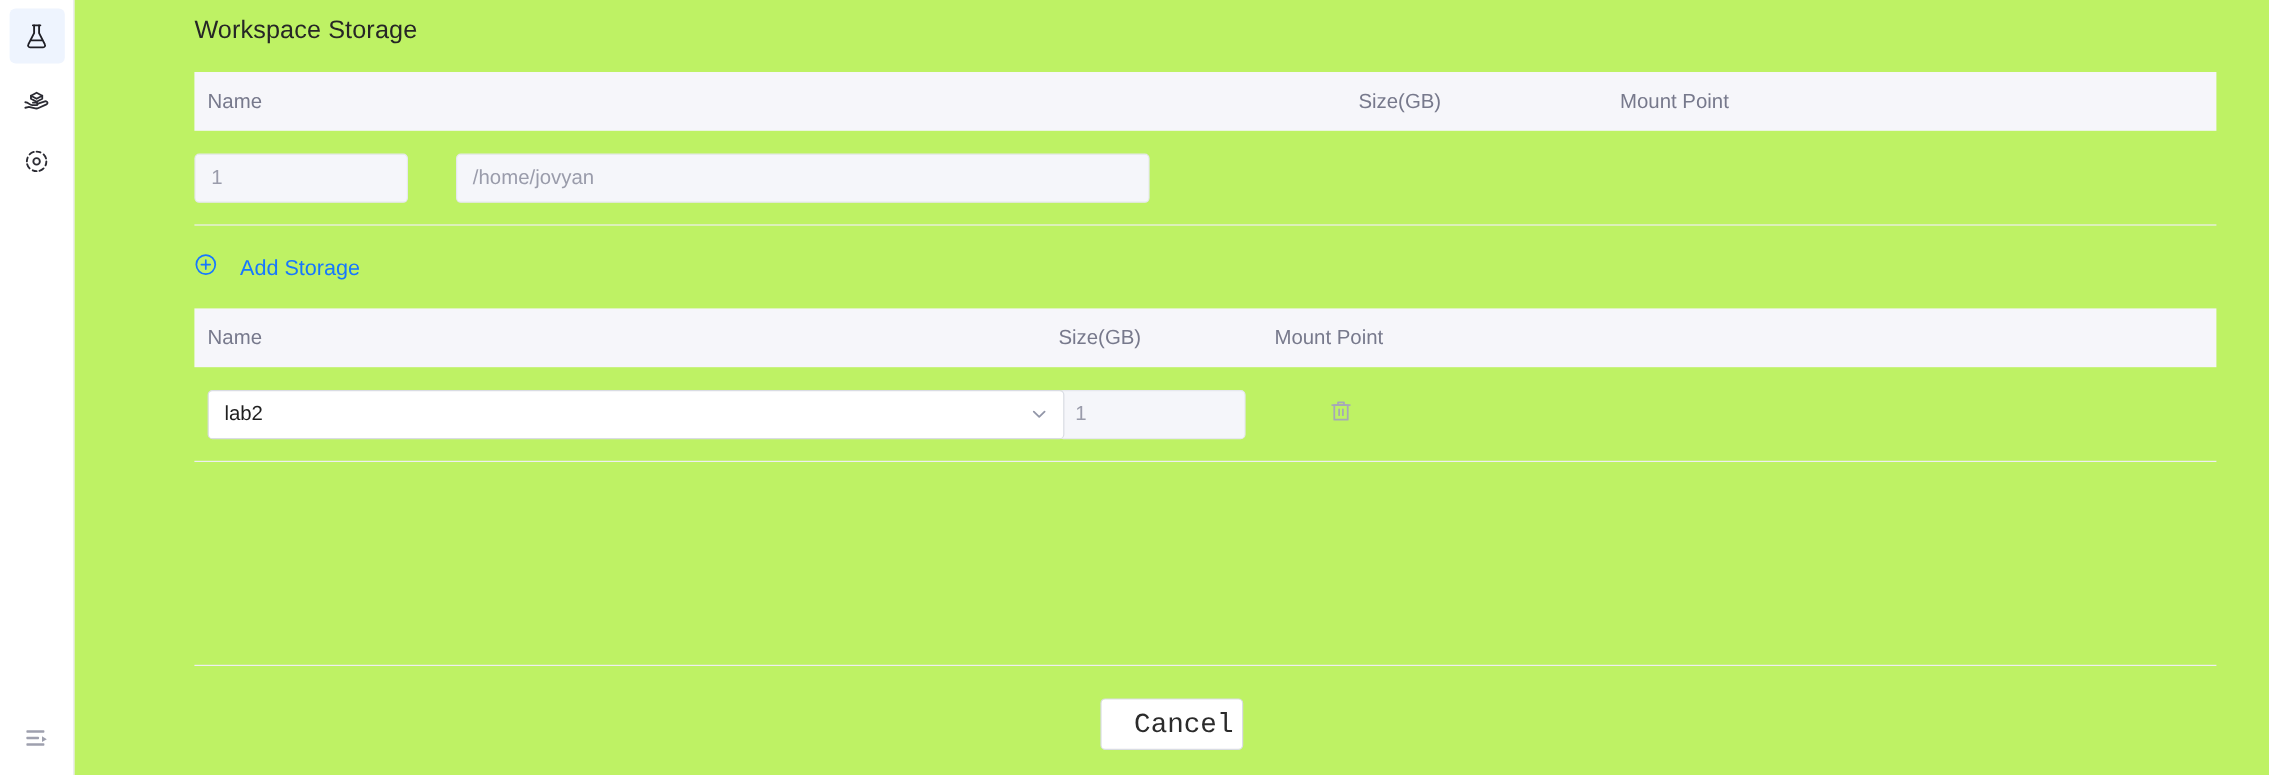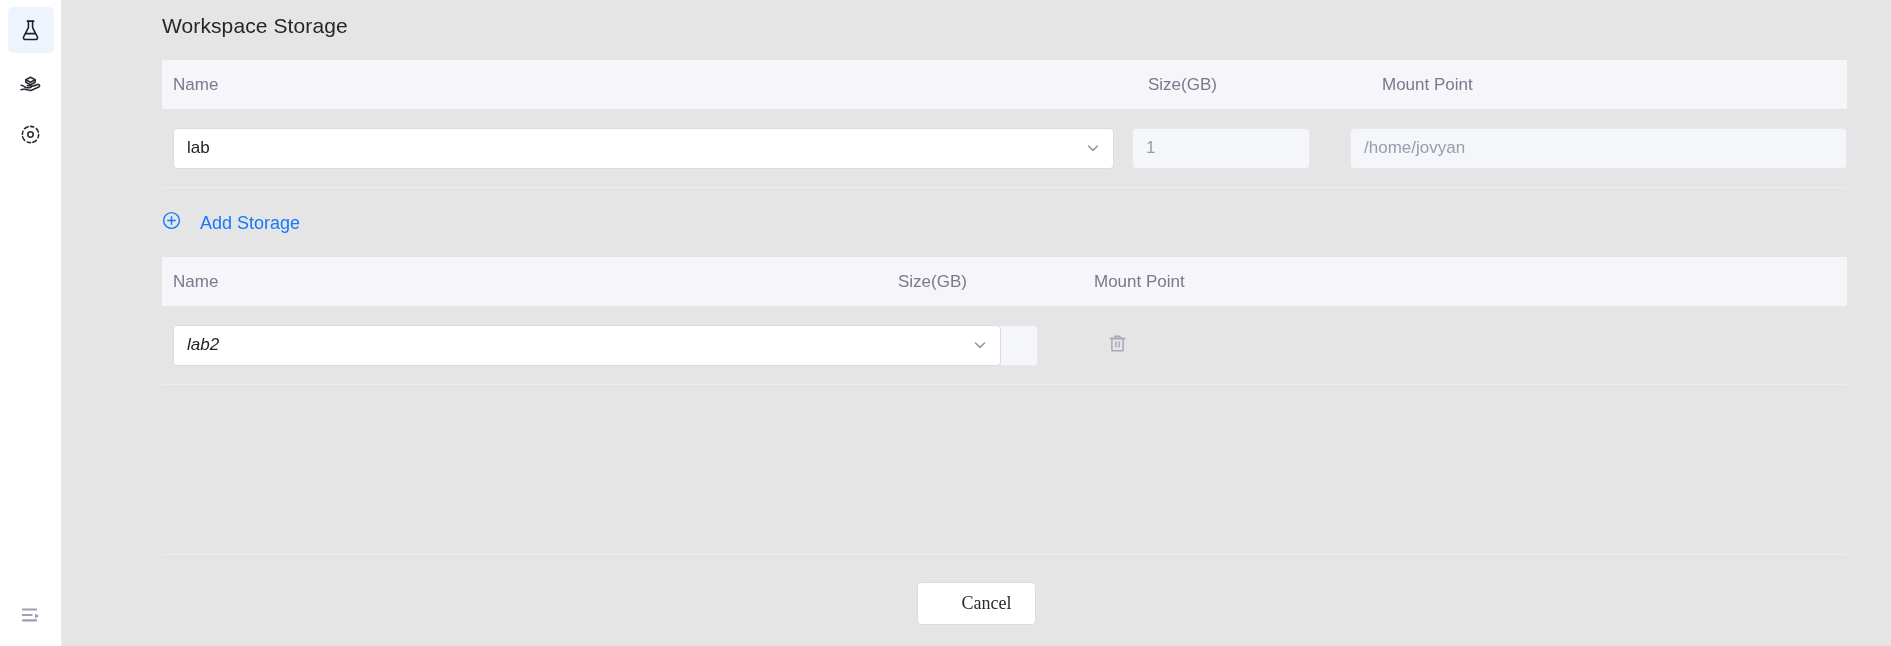--- a/index.html
+++ b/index.html
@@ -8,21 +8,21 @@
     height: 646px;
     overflow: hidden;
     background: #ffffff;
     font-family: "Liberation Sans", sans-serif;
     color: #1f1f1f;
   }
   .app {
     display: flex;
     width: 1891px;
     height: 646px;
-    background: #e5e5e5;
+    background: #bef264;
   }
 
   
   .rail {
     width: 62px;
     min-width: 62px;
     height: 646px;
     background: #ffffff;
     border-right: 1px solid #e8e8ec;
     position: relative;
@@ -69,21 +69,20 @@
   }
   #ws-title { margin-top: 14px; }
 
   .table { width: 100%; }
   .thead {
     background: #f6f6fa;
     height: 49px;
     display: flex;
     align-items: center;
     margin-top: 22px;
-    gap: 16px;
   }
   .th {
     font-size: 17px;
     color: #77798c;
     font-weight: 400;
     white-space: nowrap;
   }
   .row {
     display: flex;
     align-items: center;
@@ -135,21 +134,21 @@
     padding: 0 13px;
     font-size: 17px;
     color: #9a9cab;
     cursor: default;
   }
 
   .ws-select { width: 941px; }
   .ws-size   { width: 178px; }
   .ws-mount  { width: 100%; max-width: 578px; }
 
-  .ds-select { width: 828px; font-style: italic; }
+  .ds-select { width: 714px; }
   .ds-size   { width: 156px; }
   .ds-mount  { width: 100%; max-width: 660px; }
 
   .trash-btn {
     width: 34px; height: 34px;
     display: flex; align-items: center; justify-content: center;
     cursor: pointer;
   }
 
   
@@ -171,26 +170,26 @@
     left: 0; right: 0;
     bottom: 21px;
     display: flex;
     justify-content: center;
     gap: 23px;
   }
   .btn {
     height: 43px;
     min-width: 119px;
     border-radius: 4px;
-    font-size: 18px;
+    font-size: 23px;
     display: flex;
     align-items: center;
     justify-content: center;
     cursor: pointer;
-    font-family: Liberation Serif, serif;
+    font-family: Liberation Mono, monospace;
     padding-left: 20px;
   }
   .btn-default {
     background: #ffffff;
     border: 1px solid #d9dce3;
     color: #2b2b2b;
   }
   .btn-primary {
     background: #1677ff;
     border: 1px solid #1677ff;
@@ -268,30 +267,20 @@
     <div class="section-title" id="ws-title">Workspace Storage</div>
 
     <div class="table">
       <div class="thead">
         <div class="th ws-c1">Name</div>
         <div class="th ws-c2">Size(GB)</div>
         <div class="th ws-c3">Mount Point</div>
       </div>
 
       <div class="row">
-        <div class="ws-c1">
-          <div class="select ws-select">
-            <span>lab</span>
-            <span class="chev">
-              <svg width="16" height="16" viewBox="0 0 16 16" fill="none" stroke="#9296a8" stroke-width="1.5" stroke-linecap="round" stroke-linejoin="round">
-                <path d="M3.5 6 8 10.4 12.5 6"></path>
-              </svg>
-            </span>
-          </div>
-        </div>
         <div class="ws-c2">
           <div class="input-disabled ws-size">1</div>
         </div>
         <div class="ws-c3">
           <div class="input-disabled ws-mount">/home/jovyan</div>
         </div>
       </div>
     </div>
 
     

